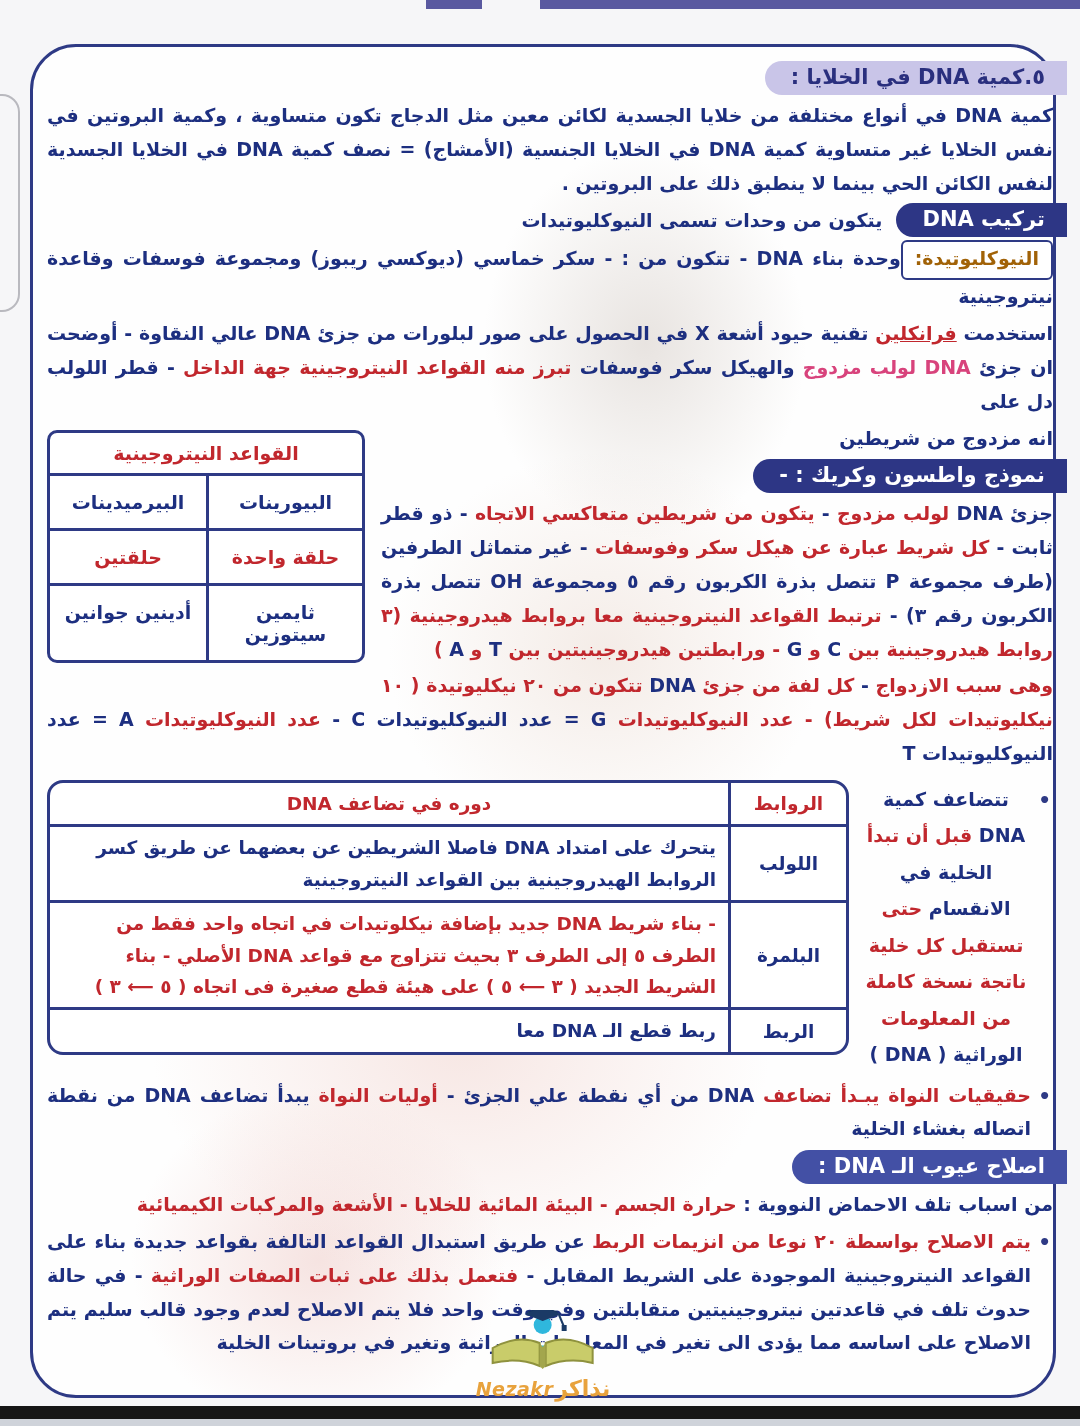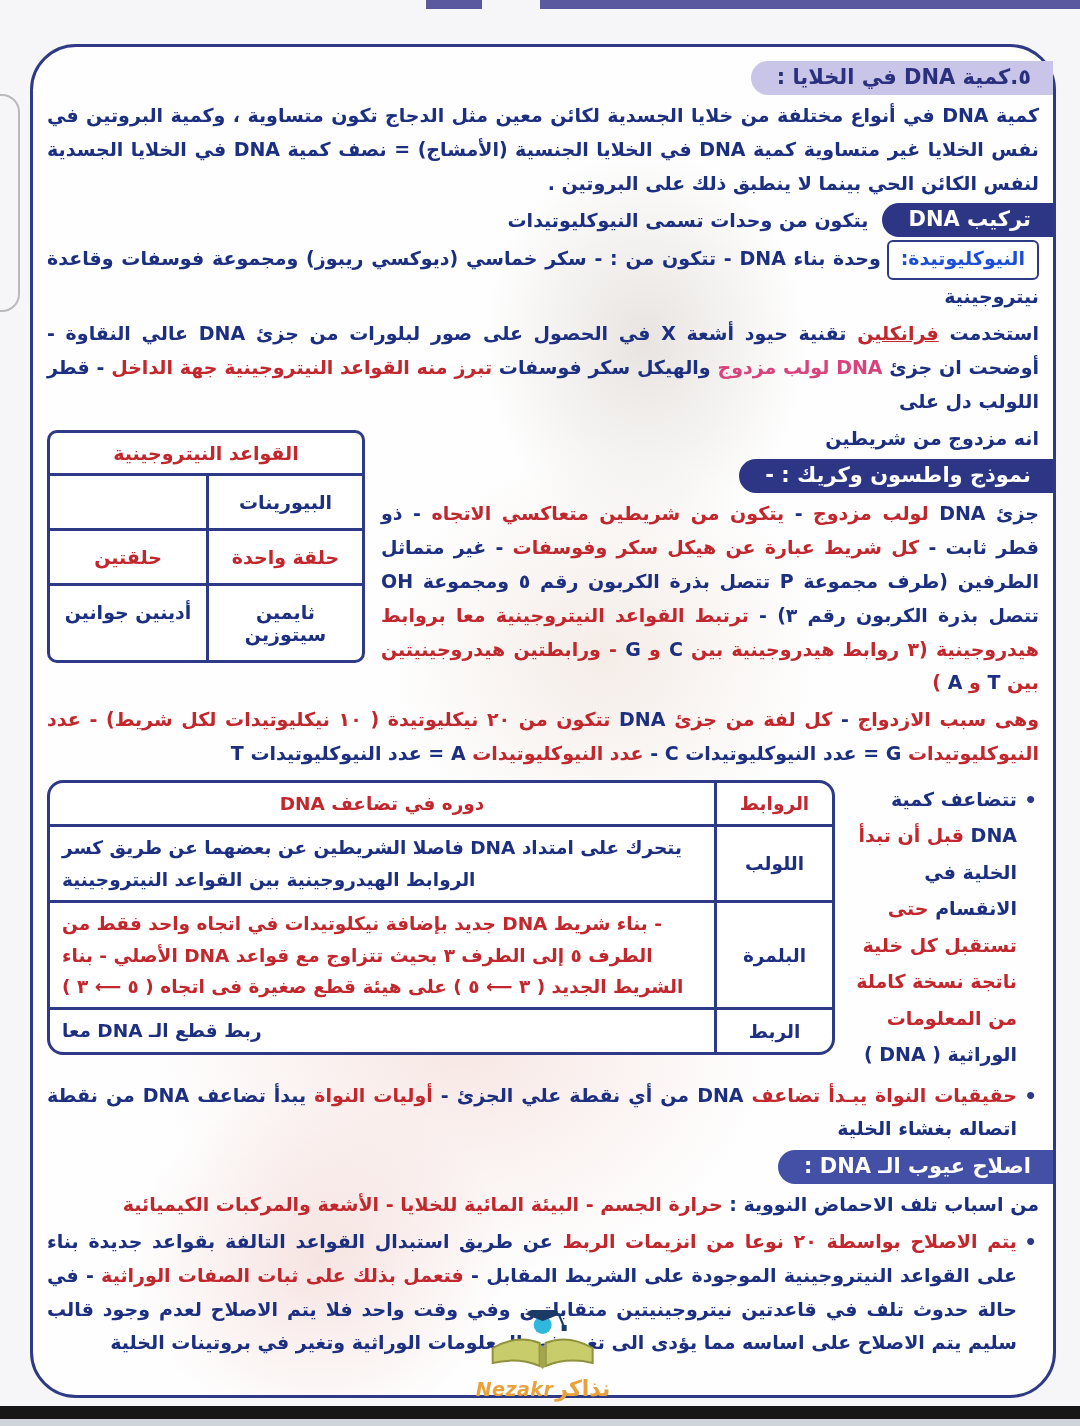--- a/index.html
+++ b/index.html
@@ -24,34 +24,34 @@
     position:absolute;left:30px;top:44px;width:1026px;height:1354px;
     box-sizing:border-box;border:3px solid #2e3a85;border-radius:46px;
     background:
       radial-gradient(ellipse 230px 280px at 60% 22%, rgba(214,206,200,.55), transparent 70%),
       radial-gradient(ellipse 300px 280px at 56% 45%, rgba(236,221,212,.55), transparent 72%),
       radial-gradient(ellipse 430px 330px at 42% 74%, rgba(240,208,202,.5), transparent 72%),
       radial-gradient(ellipse 260px 240px at 28% 90%, rgba(236,195,190,.45), transparent 72%),
       #fefefe;
     direction:rtl;
   }
-  .frame-inner{position:relative;z-index:2;padding:10px 14px 0 14px;height:100%;box-sizing:border-box;}
+  .frame-inner{position:relative;z-index:2;padding:10px 0 0 14px;height:100%;box-sizing:border-box;}
 
   
   .pill{
     display:block;width:fit-content;margin:4px -14px 4px 0;
     padding:4px 22px 6px 26px;border-radius:24px 0 0 24px;
     font-weight:bold;font-size:21px;white-space:nowrap;
   }
   .pill-lavender{background:#c9c5e8;color:#2a2f7e;}
   .pill-navy{background:#2d3685;color:#ffffff;}
   .pill-repair{background:#4350a5;color:#ffffff;}
   .inline-pill{
     display:inline-block;border:2px solid #2e3a85;border-radius:6px;
-    padding:0 12px 2px 12px;background:#fff;color:#1d4ed8;margin-left:6px;
+    padding:0 12px 2px 12px;background:#fff;color:#a16207;
   }
 
   
   .para{margin:3px 0;font-size:19px;font-weight:bold;line-height:1.78;color:#1d2f80;text-align:justify;}
   .seg-blue{color:#1d2f80;}
   .seg-red{color:#c1272d;}
   .seg-pink{color:#d8437c;}
   .seg-redu{color:#c1272d;text-decoration:underline;}
   .bullet{position:relative;padding-right:22px;}
   .bullet::before{content:"\2022";position:absolute;right:2px;top:0;color:#2e3a85;font-size:20px;}
@@ -69,29 +69,29 @@
   .bases .hdr{padding:9px 4px;color:#c1272d;border-bottom:3px solid #2e3a85;}
   .brow{display:grid;grid-template-columns:1fr 1fr;}
   .brow + .brow{border-top:3px solid #2e3a85;}
   .brow .cell{padding:15px 4px;}
   .brow .cell:first-child{border-left:3px solid #2e3a85;}
 
   
   .repl-band{display:flex;gap:12px;align-items:flex-start;margin-top:4px;}
   .side{width:192px;flex:none;}
   .side .pill{font-size:20px;}
-  .side-bullet{font-size:19px;line-height:1.92;text-align:right;}
+  .side-bullet{font-size:19px;line-height:1.92;text-align:center;}
   .enz{
     flex:1;border:3px solid #2e3a85;border-radius:16px;overflow:hidden;background:#fff;
     font-size:18.5px;font-weight:bold;margin-top:2px;
   }
   .erow{display:grid;grid-template-columns:118px 1fr;}
   .erow + .erow{border-top:3px solid #2e3a85;}
   .ename{display:flex;align-items:center;justify-content:center;color:#1d2f80;border-left:3px solid #2e3a85;padding:4px;}
-  .edesc{padding:5px 12px;text-align:left;line-height:1.7;}
+  .edesc{padding:5px 12px;text-align:right;line-height:1.7;}
   .ehead .ename,.ehead .edesc{color:#c1272d;}
   .ehead .edesc{display:flex;align-items:center;justify-content:center;}
 
   
   .logo{position:absolute;left:50%;bottom:-6px;transform:translateX(-50%);z-index:6;text-align:center;direction:ltr;}
   .logo-text{color:#e8a23c;font-size:19px;font-weight:bold;font-style:italic;letter-spacing:.5px;}
   .logo-text .ar{font-size:22px;font-style:normal;margin-left:2px;}
 </style>
 </head>
 <body>
@@ -114,20 +114,21 @@
 
     <p class="para"><span class="inline-pill">النيوكليوتيدة:</span><span><span class="seg-blue">وحدة بناء DNA - تتكون من : - سكر خماسي (ديوكسي ريبوز) ومجموعة فوسفات وقاعدة نيتروجينية</span></span></p>
 
     <div class="band">
       <p class="para"><span class="seg-blue">استخدمت </span><span class="seg-redu">فرانكلين</span><span class="seg-blue"> تقنية حيود أشعة X في الحصول على صور لبلورات من جزئ DNA عالي النقاوة - أوضحت ان جزئ </span><span class="seg-pink">DNA لولب مزدوج</span><span class="seg-blue"> والهيكل سكر فوسفات </span><span class="seg-red">تبرز منه القواعد النيتروجينية جهة الداخل</span><span class="seg-blue"> - قطر اللولب دل على</span></p>
 
       <div class="bases">
         <div class="hdr">القواعد النيتروجينية</div>
         <div class="brow">
           <div class="cell"><span class="seg-blue">البيورينات</span></div>
+          <div class="cell"><span class="seg-blue">البيرميدينات</span></div>
         </div>
         <div class="brow">
           <div class="cell"><span class="seg-red">حلقة واحدة</span></div>
           <div class="cell"><span class="seg-red">حلقتين</span></div>
         </div>
         <div class="brow">
           <div class="cell"><span class="seg-blue">ثايمين سيتوزين</span></div>
           <div class="cell"><span class="seg-blue">أدينين جوانين</span></div>
         </div>
       </div>

